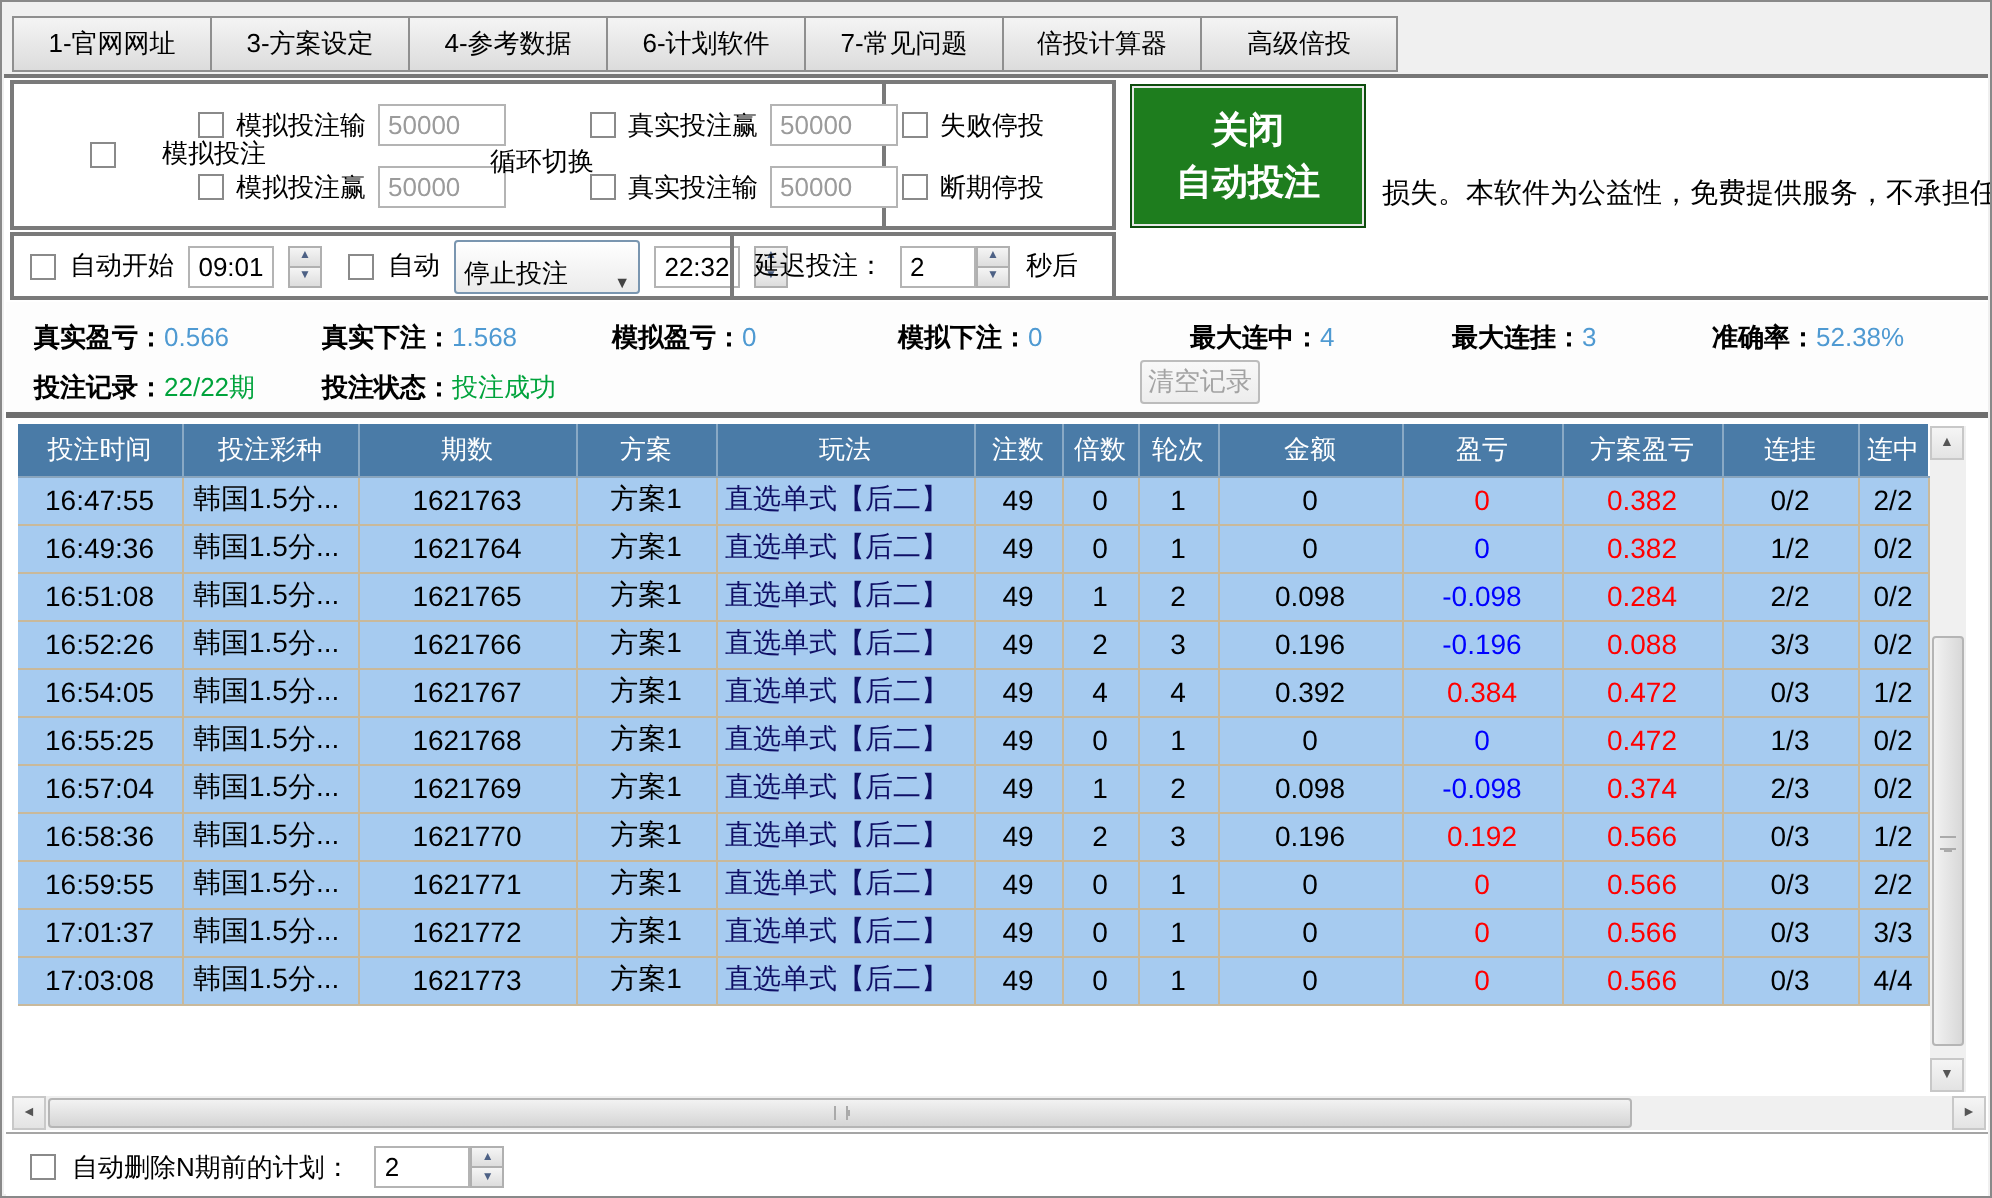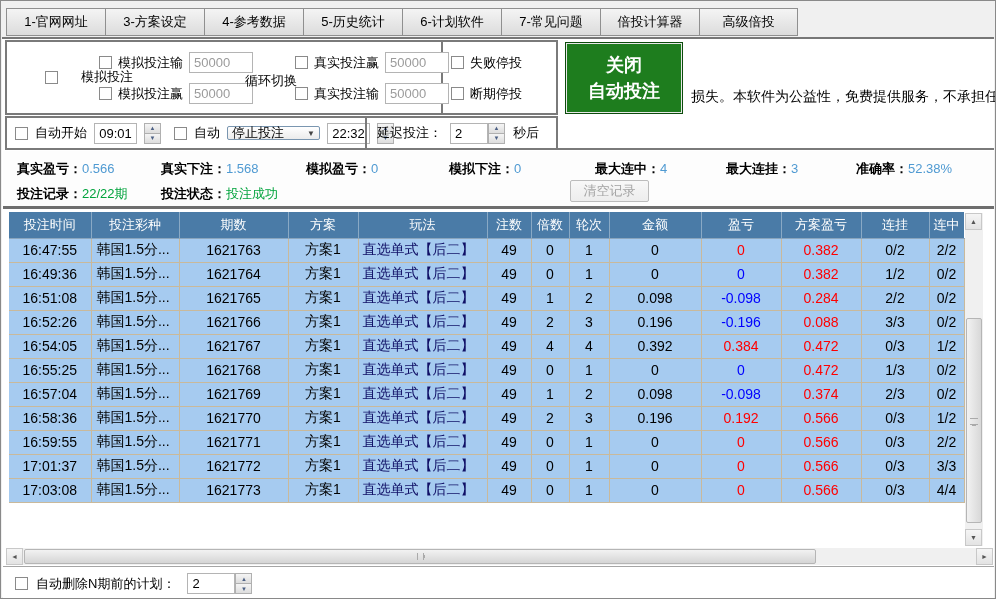--- a/index.html
+++ b/index.html
@@ -44,32 +44,32 @@
   .stop-col { position:absolute; left:444px; top:8px; }
   .stop-col .hrow { gap:6px; height:25px; margin-bottom:6px; }
 
   .close-btn { position:absolute; left:563px; top:3px; width:118px; height:72px; background:#1e7d1e;
                border:1px solid #0d4c0d; box-shadow:inset 0 0 0 1px #e8e8e8; color:#fff; font-size:18px;
                font-weight:bold; display:flex; flex-direction:column; align-items:center; justify-content:center;
                line-height:1.45; cursor:pointer; }
   .disclaimer { position:absolute; left:689px; top:49px; font-size:14px; color:#000; white-space:nowrap; }
 
   .g2 .hrow { height:100%; padding-left:8px; gap:7px; }
-  .combo { width:93px; height:14px; border:1px solid #7a96b0; border-radius:2px; background:linear-gradient(#fff,#ebebeb);
-           display:flex; align-items:center; font-size:13px; padding:0 4px; justify-content:space-between; }
+  .combo { width:93px; height:27px; border:1px solid #7a96b0; border-radius:2px; background:linear-gradient(#fff,#ebebeb);
+           display:flex; align-items:flex-end; font-size:13px; padding:0 4px; justify-content:space-between; }
   .combo .arr { font-size:8px; color:#444; }
   .delay-zone { position:absolute; left:370px; top:0; height:100%; display:flex; align-items:center; gap:8px; }
 
   
   .status { position:absolute; left:1px; right:0; top:112px; height:58px; background:#fdfdfd; border-bottom:3px solid #6e6e6e; }
   .status .item { position:absolute; font-size:13px; white-space:nowrap; }
   .status .item b { font-weight:bold; color:#000; }
   .v-blue { color:#4f9ad2; }
   .v-green { color:#00a33c; }
-  .clear-btn { position:absolute; left:567px; top:29px; width:79px; height:22px; background:linear-gradient(#f8f8f8,#ededed);
+  .clear-btn { position:absolute; left:567px; top:29px; width:60px; height:22px; background:linear-gradient(#f8f8f8,#ededed);
                border:1px solid #bcbcbc; border-radius:2px; color:#a3a3a3; font-size:13px; }
 
   
   .table-wrap { position:absolute; left:4px; top:173px; width:961px; height:334px; background:#fff; overflow:hidden; }
   table { border-collapse:collapse; table-layout:fixed; margin-left:3px; }
   th { background:#4a7ba7; color:#fff; font-size:13px; font-weight:normal; height:26px;
        border-right:1px solid rgba(255,255,255,.35); border-bottom:1px solid #8aa5bd; }
   td { background:#a6cbf0; color:#000; font-size:14px; height:24px; text-align:center;
        border-right:1px solid #c9b99b; border-bottom:1px solid #c9b99b; overflow:hidden; white-space:nowrap; }
   td.lottery { text-align:left; padding-left:5px; }
@@ -102,21 +102,20 @@
 </style>
 </head>
 <body>
 
 <div class="window">
 
   <div class="tab-bar">
       <div class="tab">1-官网网址</div>
       <div class="tab">3-方案设定</div>
       <div class="tab">4-参考数据</div>
-      <div class="tab">5-历史统计</div>
       <div class="tab">6-计划软件</div>
       <div class="tab">7-常见问题</div>
       <div class="tab">倍投计算器</div>
       <div class="tab">高级倍投</div>
     </div>
 
   <div class="main">
 
     <div class="right-pane-borders"></div>
 

